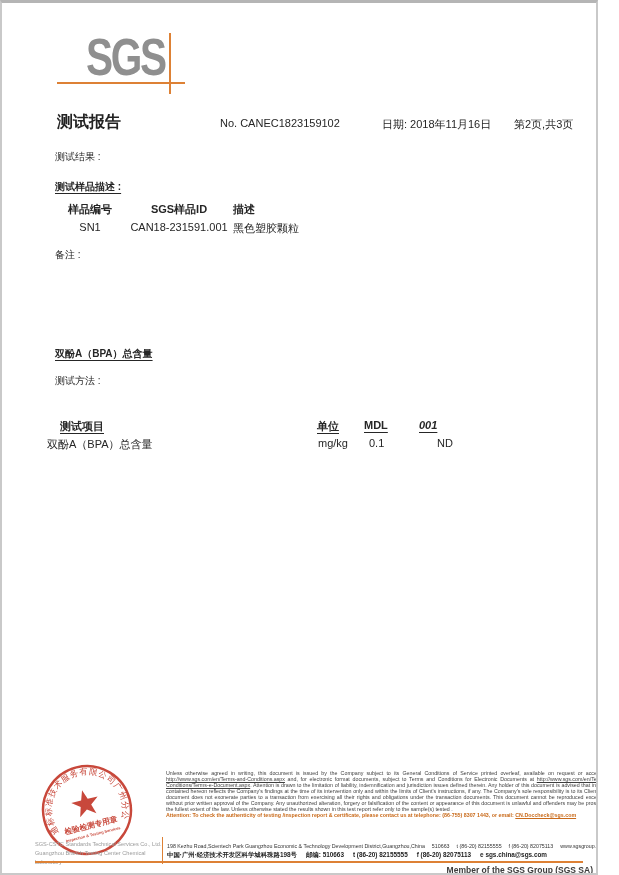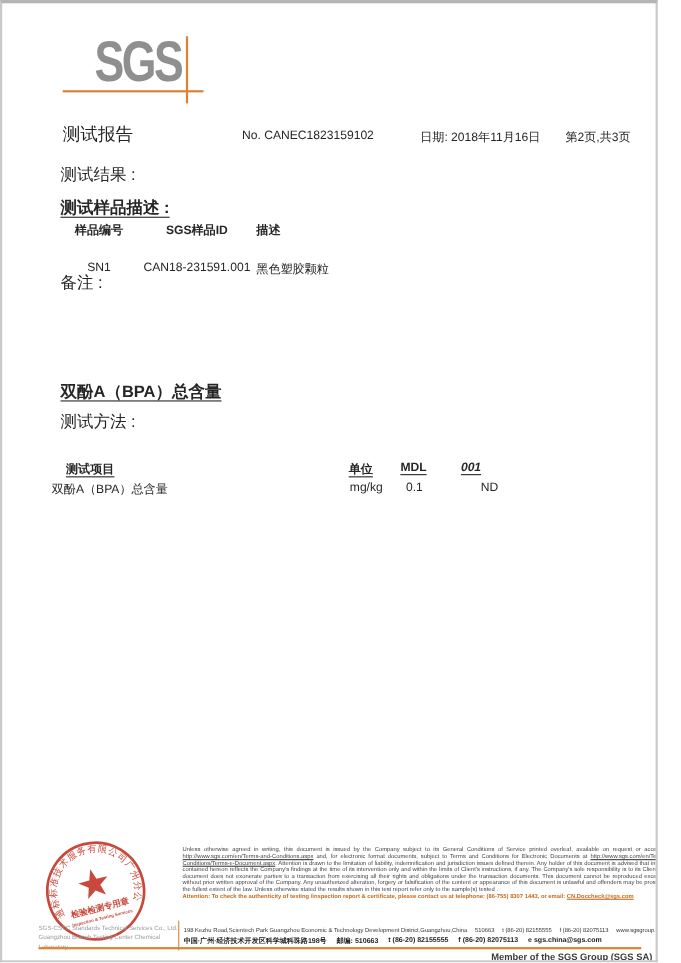--- a/index.html
+++ b/index.html
@@ -12,30 +12,30 @@
   .abs { position:absolute; }
 
   
   .logo-text { left:84px; top:34px; font-size:52px; font-weight:bold; color:#8f8f8f;
                letter-spacing:-3px; line-height:0.78; transform:scaleX(0.78);
                transform-origin:left top; }
   .logo-hline { left:55px; top:79px; width:128px; height:2px; background:#dd8135; }
   .logo-vline { left:167px; top:30px; width:2px; height:61px; background:#dd8135; }
 
   
-  .doc-title { left:55px; top:109px; font-size:16px; font-weight:normal; color:#222; }
+  .doc-title { left:55px; top:109px; font-size:16px; font-weight:bold; color:#222; }
   .report-no { left:218px; top:114px; font-size:11px; }
   .doc-date  { left:380px; top:114px; font-size:11px; }
   .page-info { left:512px; top:114px; font-size:11px; }
 
-  .body-text { font-size:15px; color:#262626; }
+  .body-text { font-size:10px; color:#262626; }
   .results-label { left:53px; top:147px; }
   .section-title { left:53px; top:177px; font-weight:bold; text-decoration:underline; text-underline-offset:3px; }
 
-  .sample-table { left:53px; top:199px; display:grid; grid-template-columns:70px 108px auto; row-gap:20px; font-size:11px; }
+  .sample-table { left:53px; top:199px; display:grid; grid-template-columns:70px 108px auto; row-gap:4px; font-size:11px; }
   .sample-table .hc { font-weight:bold; }
   .ct { text-align:center; }
 
   .notes-label { left:53px; top:245px; }
   .notes-list { left:100px; top:264px; font-size:11px; line-height:18px; }
 
   .analyte-heading { left:53px; top:344px; font-weight:bold; text-decoration:underline; text-underline-offset:3px; }
   .method-label { left:53px; top:371px; }
   .method-text { left:100px; top:370px; width:482px; font-size:11px; line-height:20px; }
 

